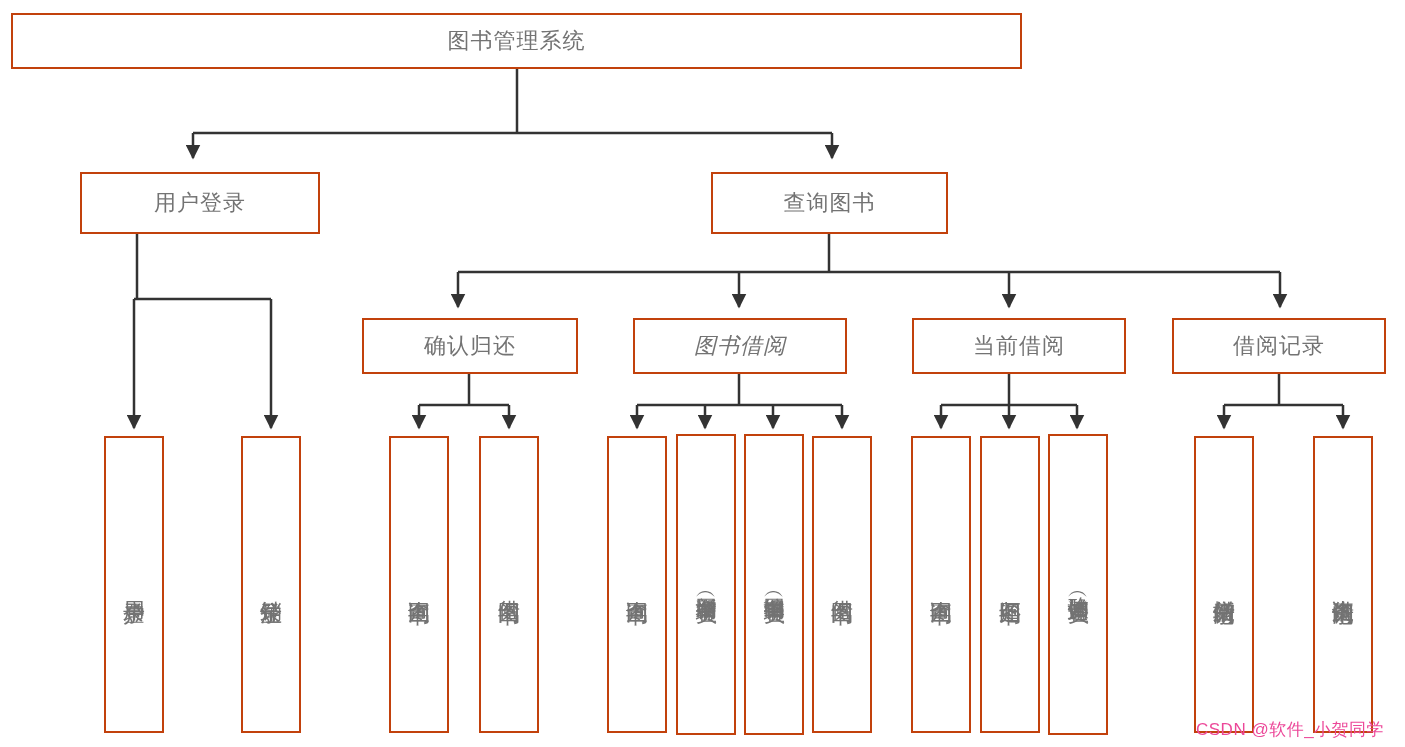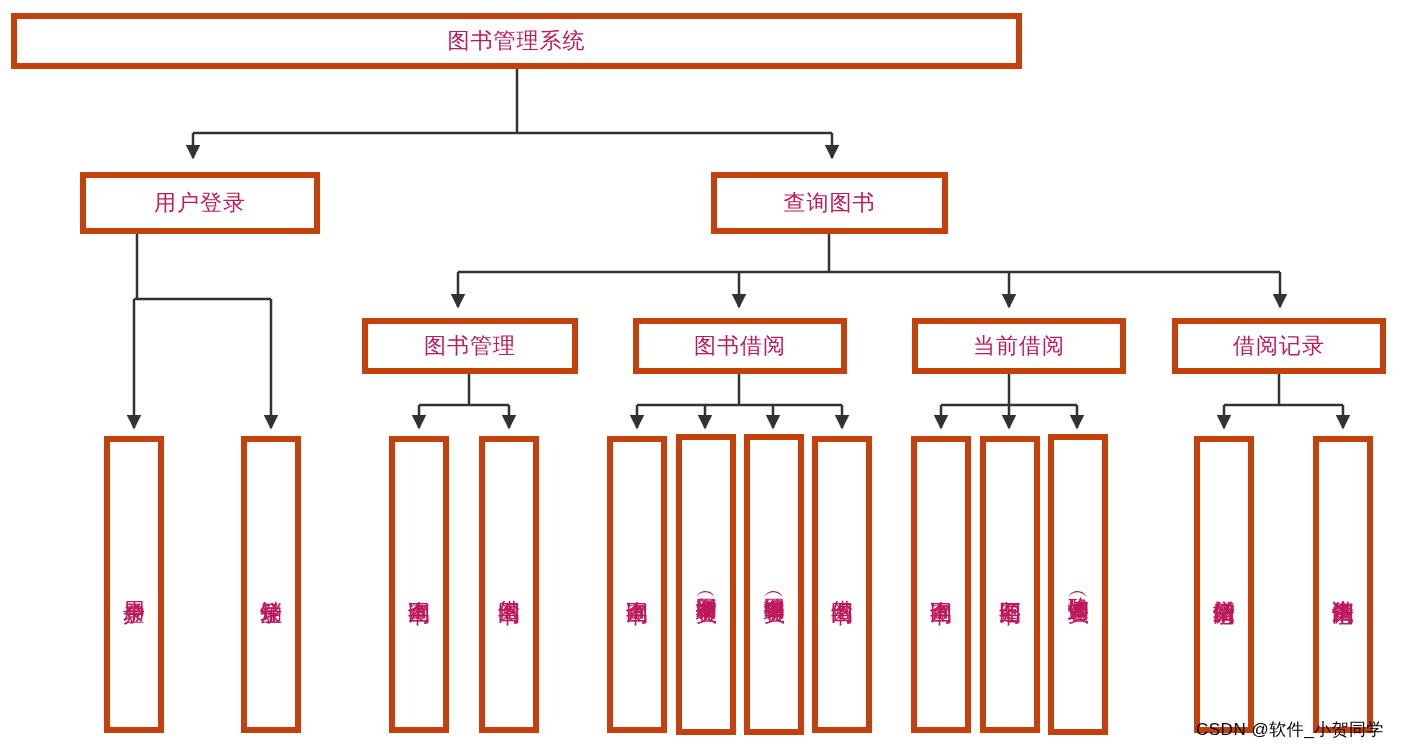--- a/index.html
+++ b/index.html
@@ -19,26 +19,26 @@
     position: absolute;
     left: 0;
     top: 0;
     width: 1405px;
     height: 747px;
     pointer-events: none;
   }
   .node {
     position: absolute;
     box-sizing: border-box;
-    border: 6px solid #c2410c;
+    border: 2px solid #c2410c;
     background: #ffffff;
     display: flex;
     align-items: center;
     justify-content: center;
-    color: #be185d;
+    color: #737373;
   }
   .node.horiz {
     font-size: 22px;
     letter-spacing: 1px;
   }
   .node.vert {
     writing-mode: vertical-rl;
     text-orientation: upright;
     font-size: 22px;
     line-height: 1.08;
@@ -47,21 +47,21 @@
     text-align: center;
   }
   .node.vert .lbl {
     writing-mode: vertical-rl;
     text-orientation: upright;
     display: block;
     max-height: 100%;
   }
   .wm {
     position: absolute;
-    color: #000000;
+    color: #ec4899;
     font-size: 17px;
     white-space: nowrap;
     letter-spacing: 0.5px;
   }
 </style>
 </head>
 <body>
 
 <div id="canvas">
 
@@ -120,23 +120,23 @@
   </div>
 
   <div class="node horiz" style="left:80px; top:172px; width:240px; height:62px;">
     <span class="lbl">用户登录</span>
   </div>
   <div class="node horiz" style="left:711px; top:172px; width:237px; height:62px;">
     <span class="lbl">查询图书</span>
   </div>
 
   <div class="node horiz" style="left:362px; top:318px; width:216px; height:56px;">
-    <span class="lbl">图书管理</span>
+    <span class="lbl">确认归还</span>
   </div>
-  <div class="node horiz" style="left:633px; top:318px; width:214px; height:56px;">
+  <div class="node horiz" style="left:633px; top:318px; width:214px; height:56px;font-style:italic;">
     <span class="lbl">图书借阅</span>
   </div>
   <div class="node horiz" style="left:912px; top:318px; width:214px; height:56px;">
     <span class="lbl">当前借阅</span>
   </div>
   <div class="node horiz" style="left:1172px; top:318px; width:214px; height:56px;">
     <span class="lbl">借阅记录</span>
   </div>
 
   <div class="node vert" style="left:104px; top:436px; width:60px; height:297px;">

